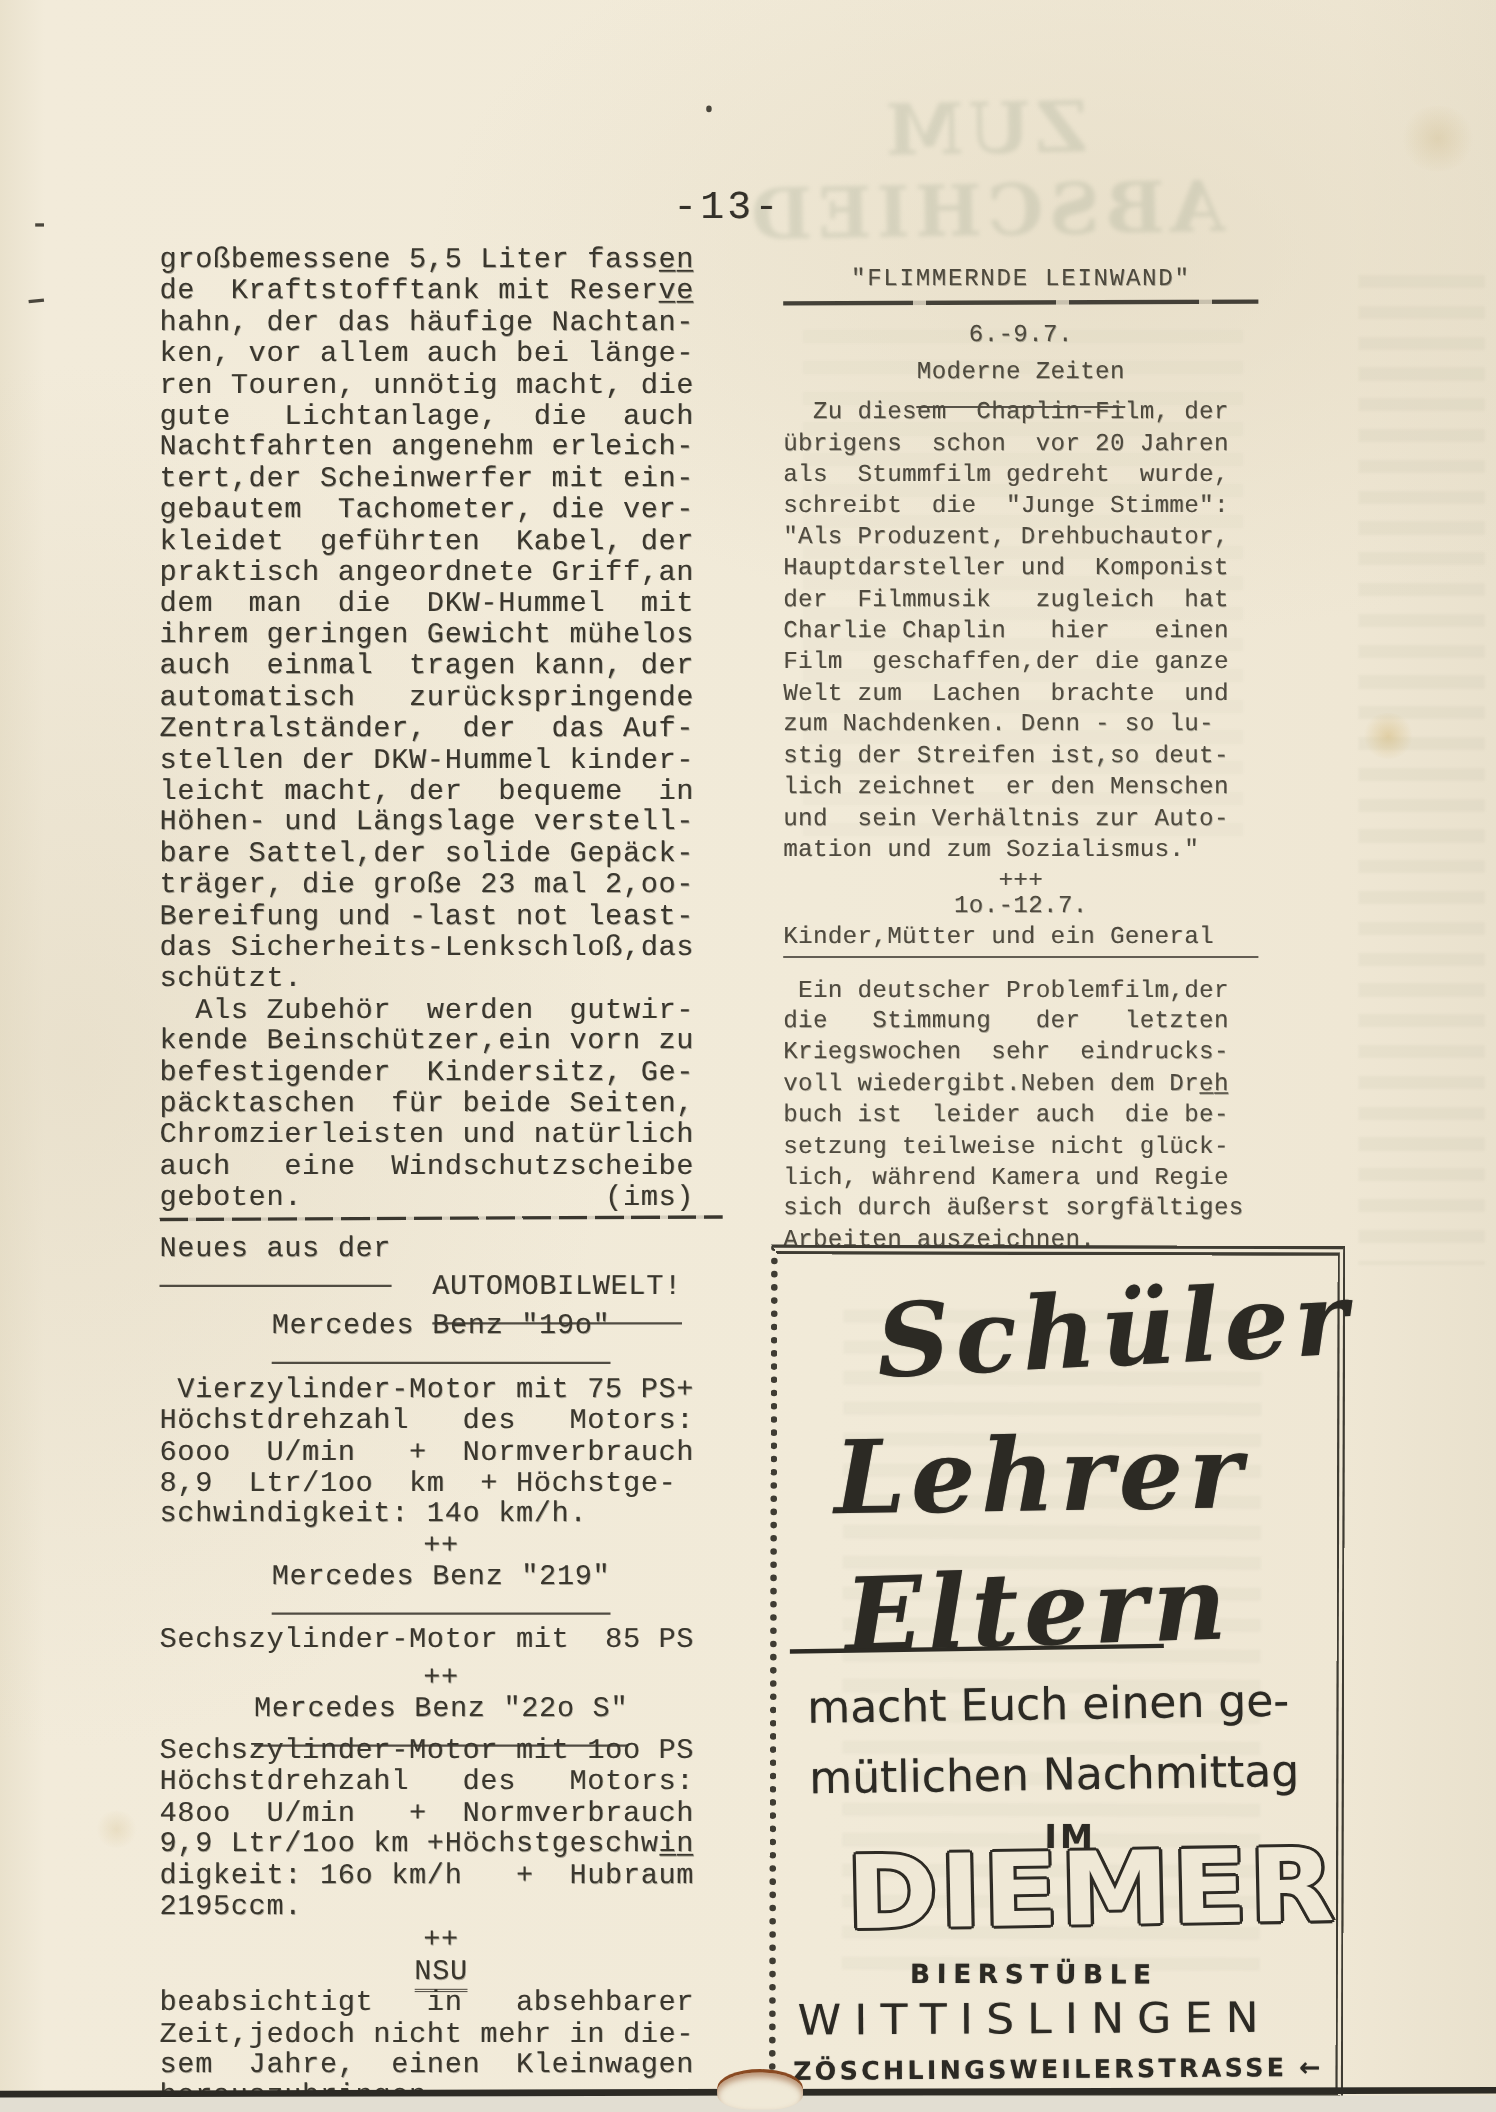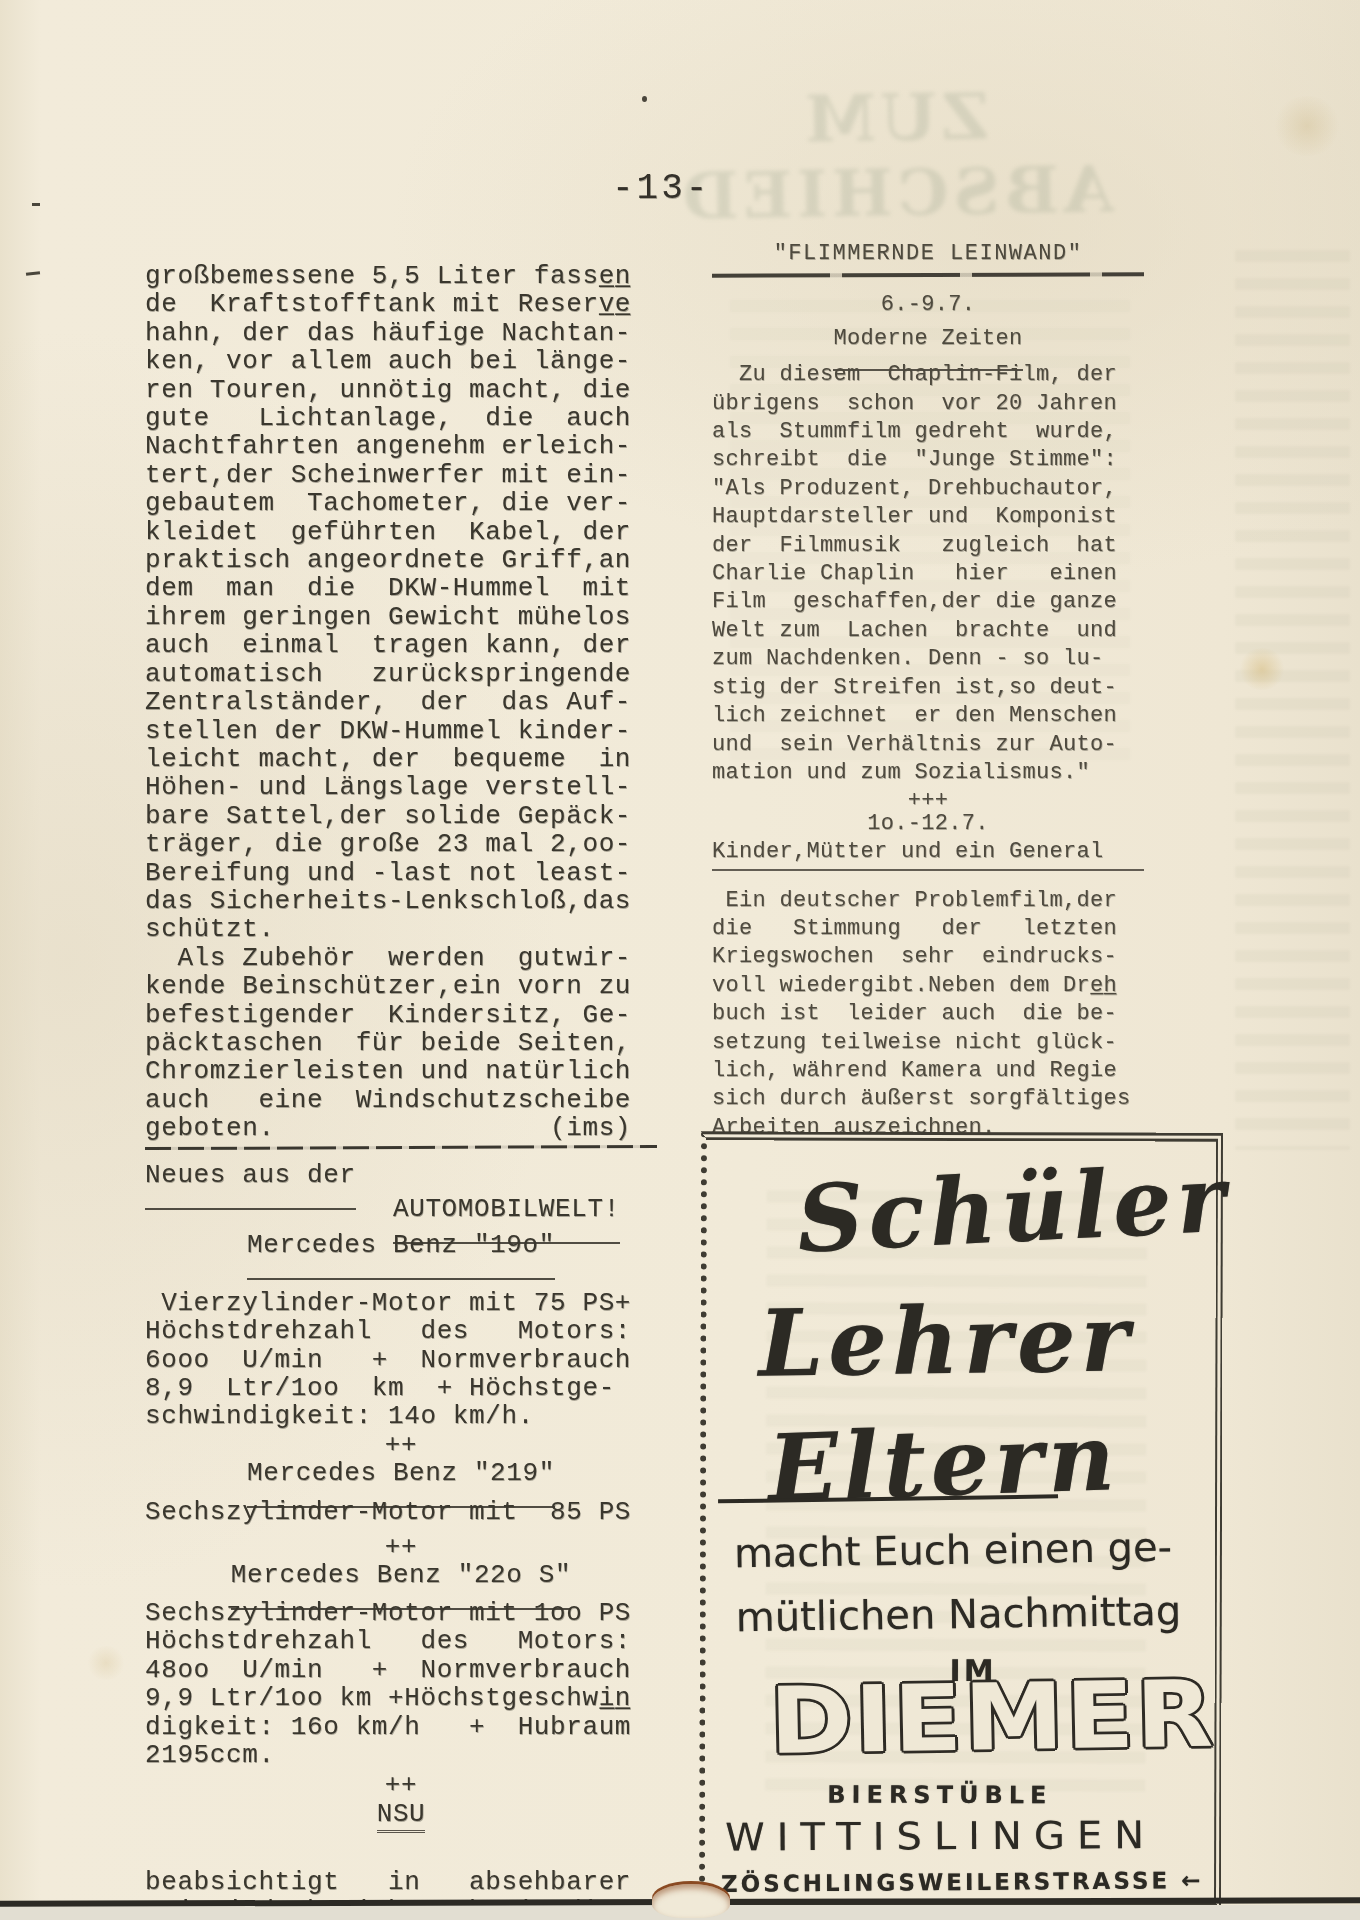--- a/index.html
+++ b/index.html
@@ -48,21 +48,21 @@
     font-family:"DejaVu Serif",serif;font-weight:bold;font-size:64px;letter-spacing:5px;
     color:#9aa38c;opacity:.26;transform:scaleX(-1) rotate(1deg);filter:blur(2px);z-index:0;}
   .ghost-lines{position:absolute;z-index:0;filter:blur(1px);
     background:repeating-linear-gradient(180deg,rgba(140,150,118,.12) 0 12px,transparent 12px 28px);}
   .stain{position:absolute;border-radius:50%;z-index:0;}
   .speck{position:absolute;background:#4a463c;z-index:1;}
   .bottom-line{position:absolute;left:-10px;top:1899px;width:1390px;height:6px;background:#2c2a25;transform:rotate(-.15deg);z-index:4;}
   .bottom-strip{position:absolute;left:0;top:1905px;width:1360px;height:15px;background:#e2ded2;z-index:3;}
   .torn{position:absolute;left:652px;top:1884px;width:78px;height:34px;background:#f0e9d7;border-radius:50% 50% 40% 40%;
     box-shadow:0 -3px 0 #8a4a22, inset 0 4px 6px rgba(138,74,34,.55);z-index:5;}
-  .col-left .para, .col-right .para{position:relative;z-index:2;margin-top:40px;}
+  .col-left .para, .col-right .para{position:relative;z-index:2;}
 </style>
 </head>
 <body>
 
 <div class="page">
 
   <div class="ghost-title">ZUM ABSCHIED</div>
   <div class="ghost-lines" style="left:1235px;top:250px;width:115px;height:900px;opacity:.55;"></div>
   <div class="ghost-lines" style="left:730px;top:300px;width:400px;height:470px;opacity:.38;"></div>
   <div class="stain" style="left:1238px;top:648px;width:48px;height:42px;background:radial-gradient(circle,rgba(196,156,64,.30),transparent 70%);"></div>
@@ -114,21 +114,21 @@
     <div class="h-center" style="margin-top:8px;"><span class="ul">Mercedes Benz "19o"</span></div>
     <div class="para" style="margin-top:29px;">
         <div class="tline"> Vierzylinder-Motor mit 75 PS+</div>
         <div class="tline">Höchstdrehzahl   des   Motors:</div>
         <div class="tline">6ooo  U/min   +  Normverbrauch</div>
         <div class="tline">8,9  Ltr/1oo  km  + Höchstge-</div>
         <div class="tline">schwindigkeit: 14o km/h.</div>
       </div>
     <div class="h-center">++</div>
     <div class="h-center"><span class="ul">Mercedes Benz "219"</span></div>
-    <div class="para" style="margin-top:10px;">
+    <div class="para" style="margin-top:28px;">
         <div class="tline">Sechszylinder-Motor mit  85 PS</div>
       </div>
     <div class="h-center" style="margin-top:7px;">++</div>
     <div class="h-center"><span class="ul">Mercedes Benz "22o S"</span></div>
     <div class="para" style="margin-top:9px;">
         <div class="tline">Sechszylinder-Motor mit 1oo PS</div>
         <div class="tline">Höchstdrehzahl   des   Motors:</div>
         <div class="tline">48oo  U/min   +  Normverbrauch</div>
         <div class="tline">9,9 Ltr/1oo km +Höchstgeschwi̲n̲</div>
         <div class="tline">digkeit: 16o km/h   +  Hubraum</div>

